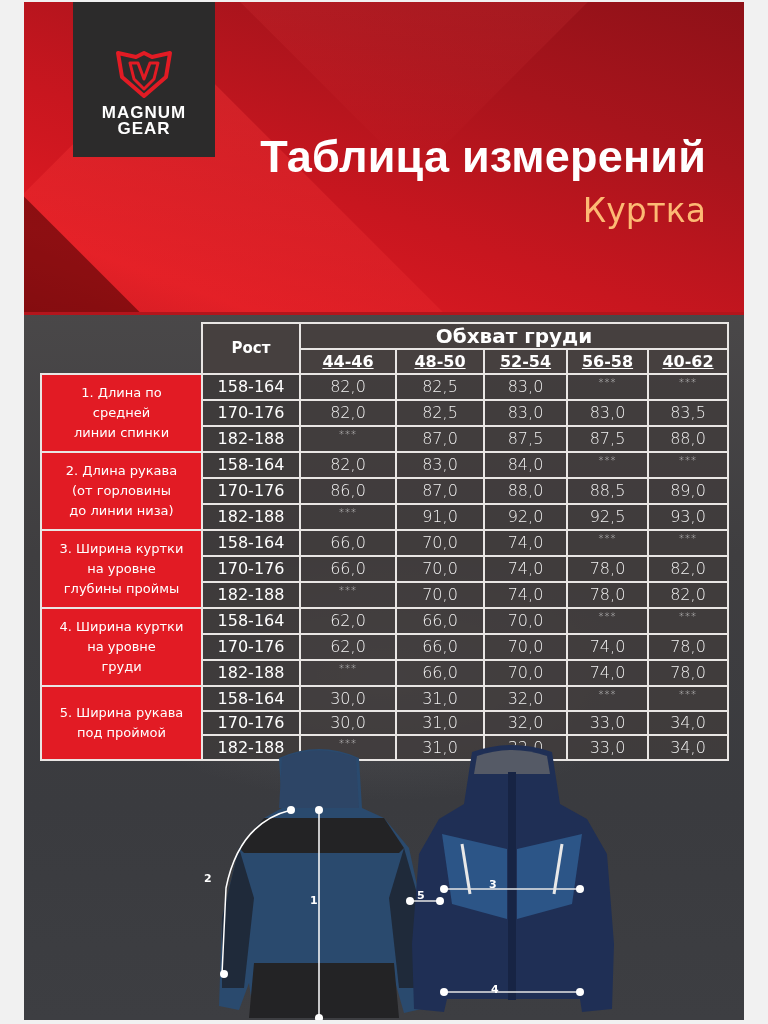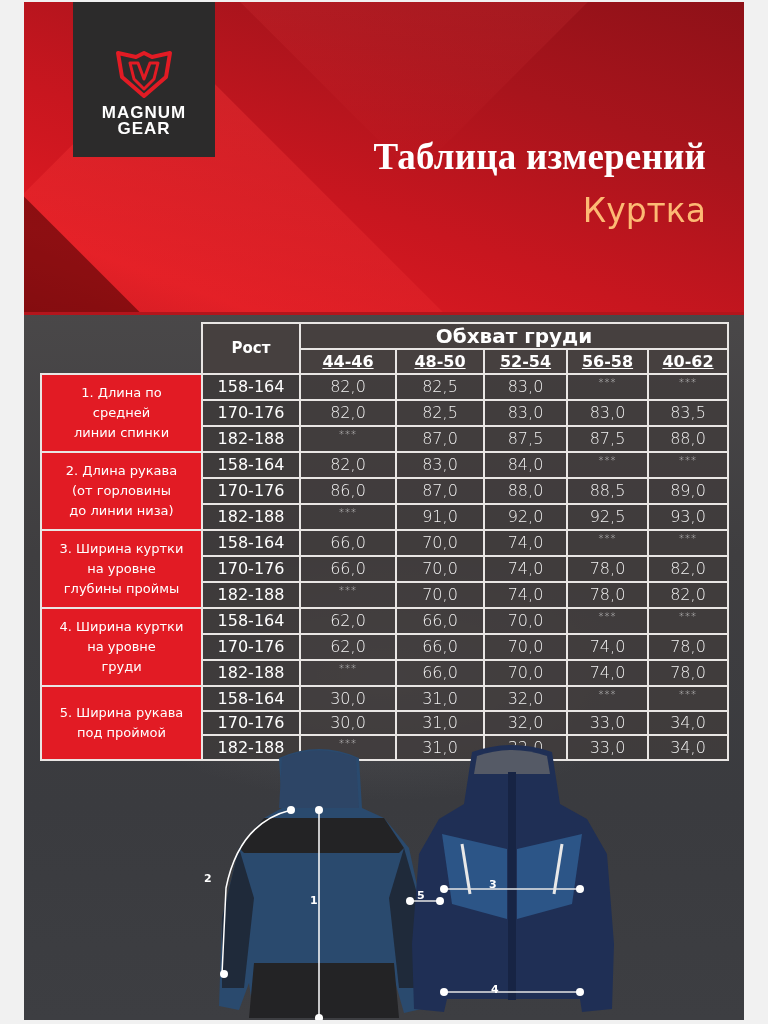--- a/index.html
+++ b/index.html
@@ -49,21 +49,21 @@
   .logo-box svg { width: 60px; height: 50px; }
   .logo-text {
     color: #ffffff; font-family: "Liberation Sans", sans-serif; font-weight: 700;
     font-size: 17px; line-height: 16px; text-align: center; letter-spacing: 1px; margin-top: 6px;
   }
 
   .title-block {
     position: absolute; right: 38px; top: 130px; text-align: right; color: #fff;
   }
   .title-line {
-    font-family: Liberation Serif, serif; font-weight: 700; font-size: 37px; line-height: 50px;
+    font-family: Liberation Sans, sans-serif; font-weight: 700; font-size: 45px; line-height: 50px;
     letter-spacing: 0.2px;
   }
   .subtitle {
     font-family: "DejaVu Sans", sans-serif; font-weight: 400; font-size: 33px; line-height: 46px;
     margin-top: 6px; color: #fdba74;
   }
 
   
   .size-table {
     position: absolute; left: 16px; top: 320px; border-collapse: collapse;

